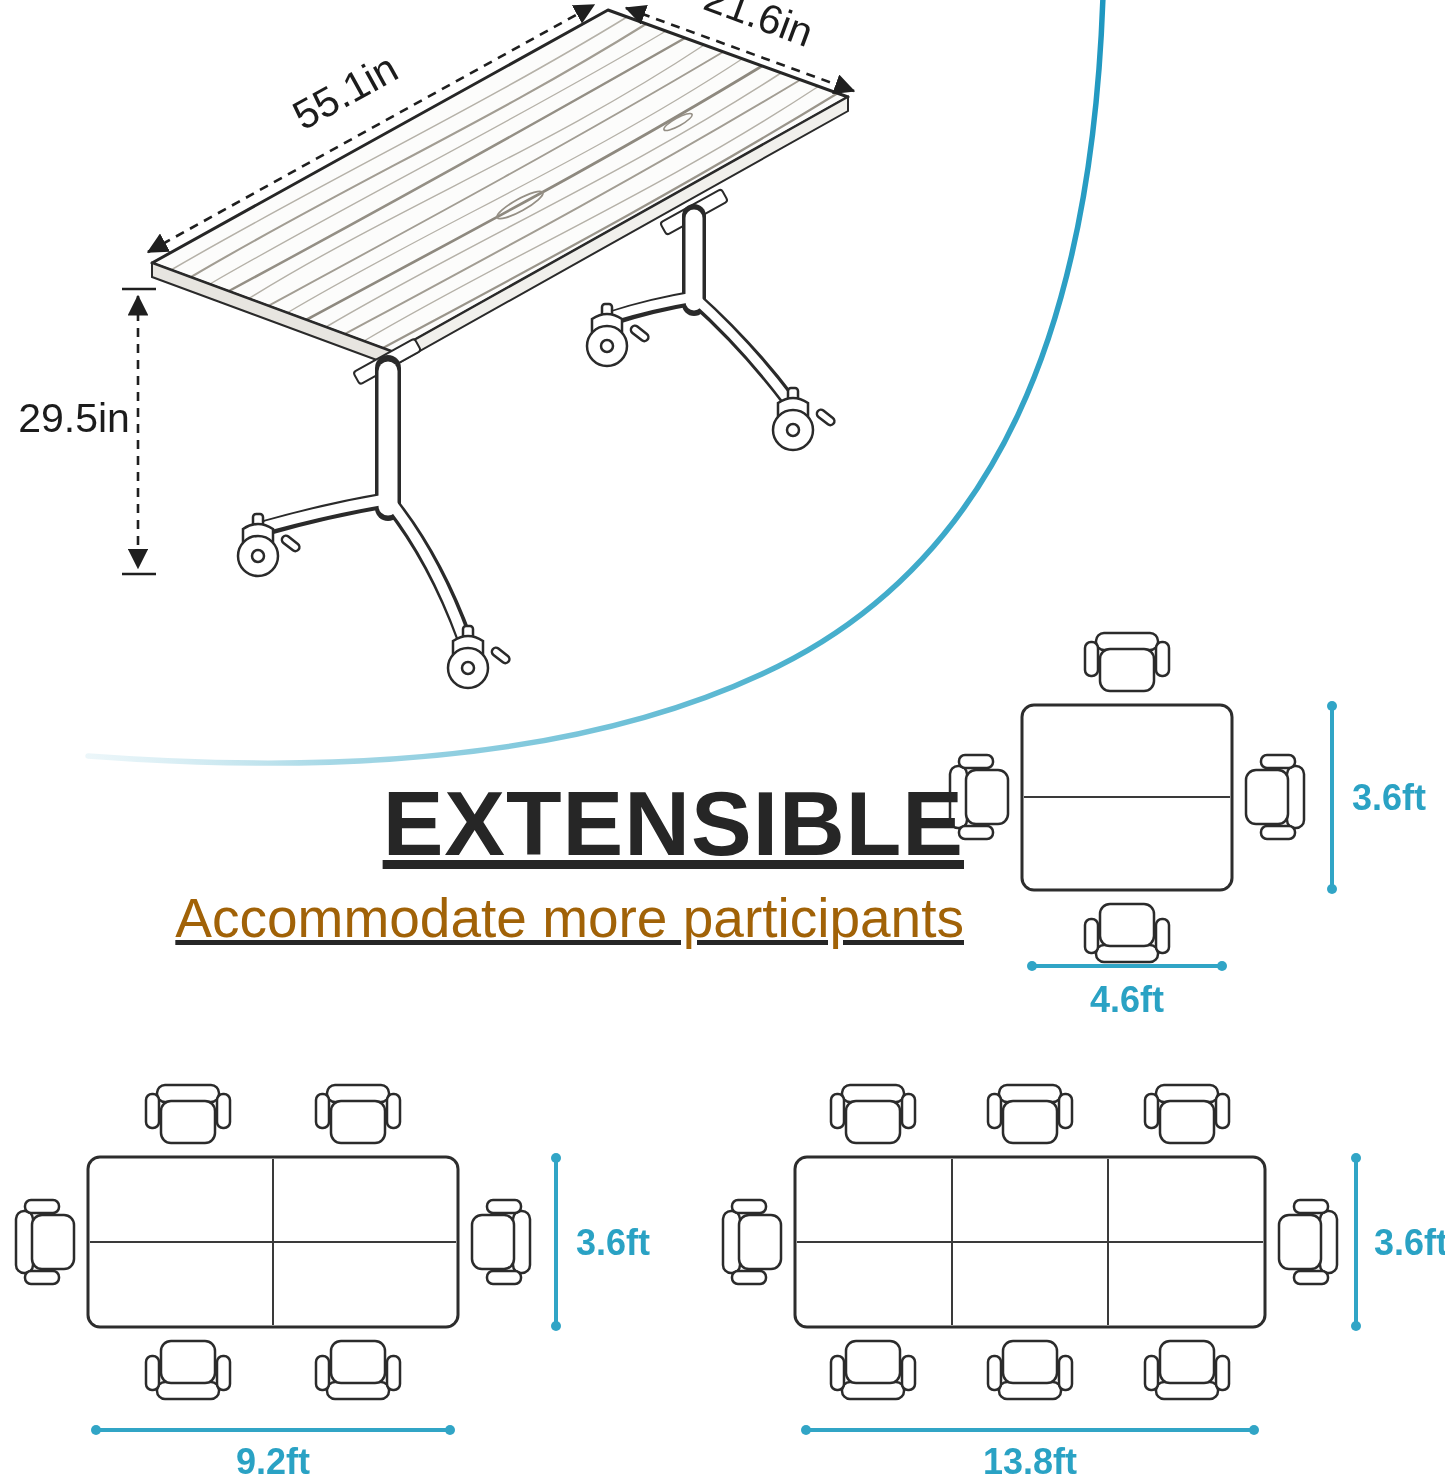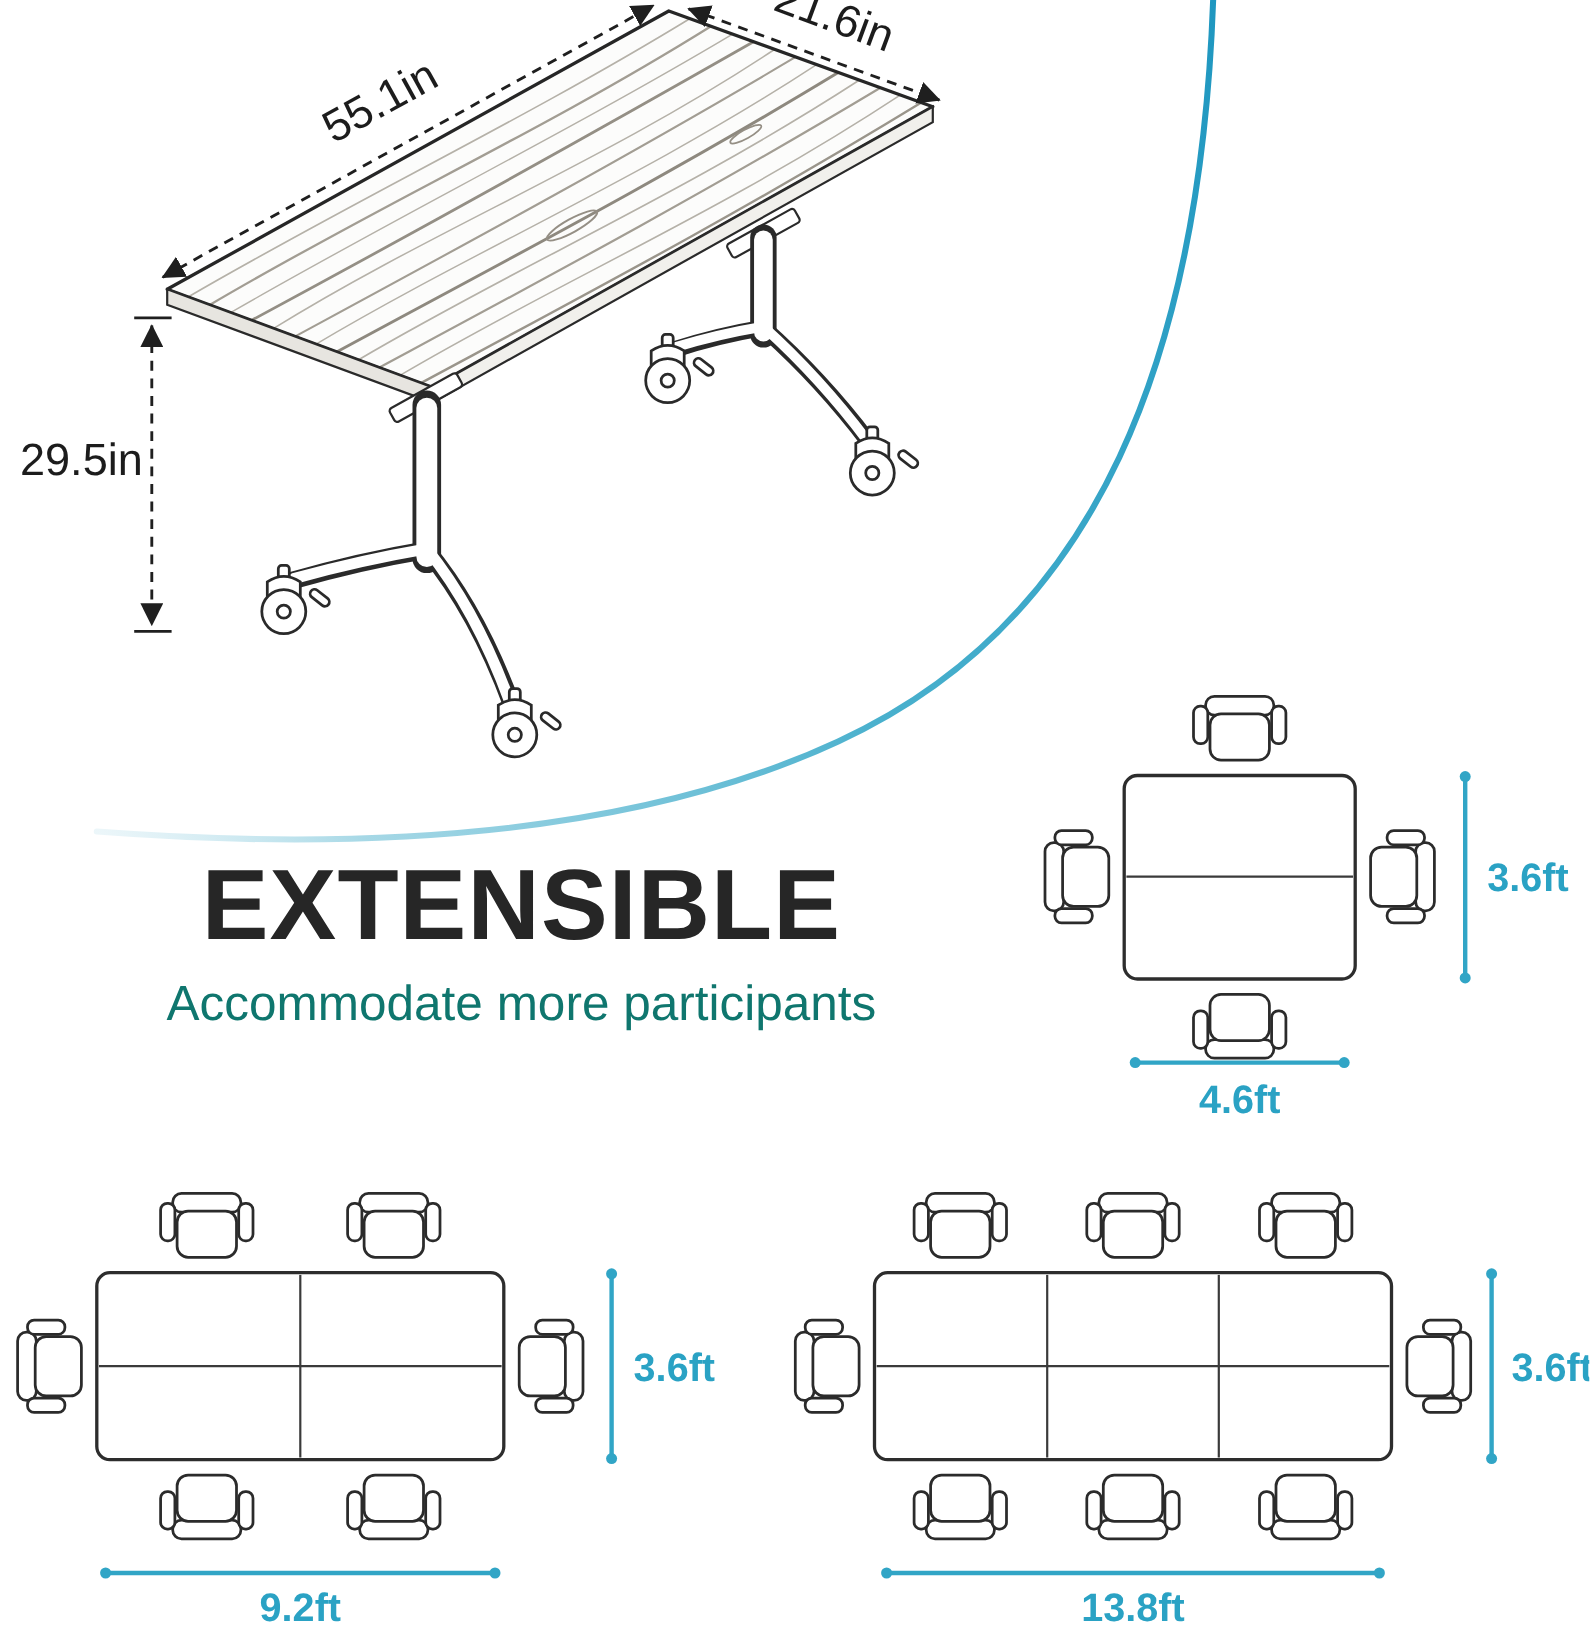--- a/index.html
+++ b/index.html
@@ -17,29 +17,29 @@
   .tealline { stroke:#31a5c6; stroke-width:4; fill:none; stroke-linecap:round; }
   .tealdot  { fill:#31a5c6; }
   .tealtext { font-size:36px; font-weight:bold; fill:#2aa2c4; }
   .plan-table { fill:#ffffff; stroke:#2d2d2d; stroke-width:3; }
   .seam   { stroke:#3a3a3a; stroke-width:2; }
   .outline{ fill:none; stroke:#262626; stroke-width:3; stroke-linejoin:round; }
   .legblack { stroke:#2a2a2a; fill:none; stroke-linecap:round; }
   .legwhite { stroke:#ffffff; fill:none; stroke-linecap:round; }
 
   .headline {
-    position:absolute; top:776px; left:0; width:948px;
-    text-align:center; color:#262626;
+    position:absolute; top:776px; left:16px; width:948px;
+    text-align:right; color:#262626;text-decoration:underline;
   }
   .headline .l1, .headline .l2 {
     font-size:91px; font-weight:bold; letter-spacing:1px;
     line-height:1.05; margin:0; white-space:nowrap;
   }
   .headline .sub {
-    font-size:45px; font-weight:400; color:#0f766e;
+    font-size:55px; font-weight:400; color:#a16207;
     margin:14px 0 0 0; white-space:nowrap;
   }
 </style>
 </head>
 <body>
 
 <div class="canvas">
 
   <svg width="1445" height="1484" viewBox="0 0 1445 1484">
 

